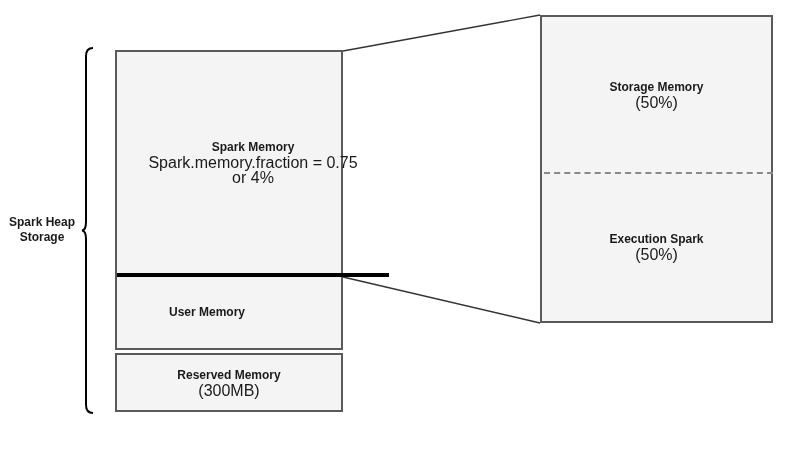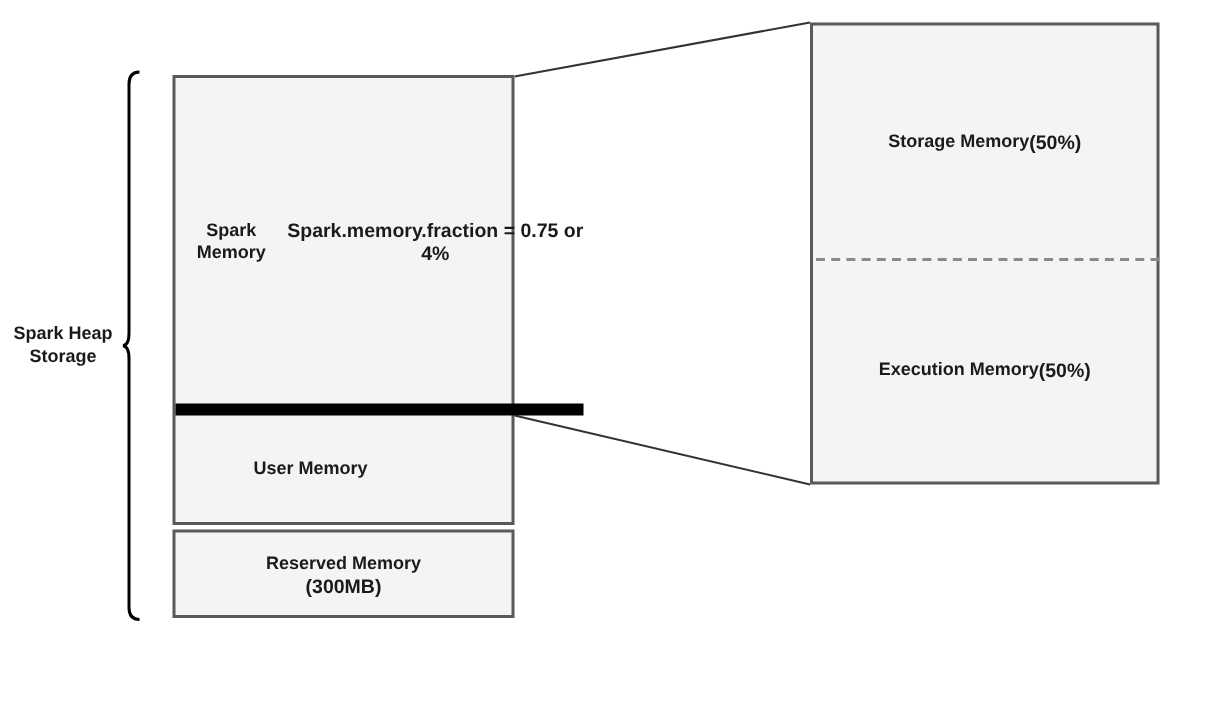--- a/index.html
+++ b/index.html
@@ -34,50 +34,50 @@
     display: flex;
     flex-direction: column;
     align-items: center;
     justify-content: center;
     text-align: center;
   }
   .seg {
     position: absolute;
     box-sizing: border-box;
     display: flex;
-    flex-direction: row;
+    flex-direction: column;
     align-items: center;
     justify-content: center;
     text-align: center;
   }
   .ttl {
     font-weight: bold;
     font-size: 12px;
     line-height: 15px;
     letter-spacing: 0px;
   }
   .sub {
-    font-weight: bold;
-    font-size: 13px;
+    font-weight: normal;
+    font-size: 16px;
     line-height: 15px;
     max-width: 215px;
   }
   
   #heap-box {
     left: 115px;
     top: 50px;
     width: 228px;
     height: 300px;
   }
   #spark-memory-seg {
     left: 0;
     top: 0;
     width: 272px;
     height: 225px;
-    border-bottom: 8px solid #000000;
+    border-bottom: 4px solid #000000;
   }
   #user-memory-seg {
     left: 0;
     top: 225px;
     width: 180px;
     height: 71px;
   }
   #reserved-memory-box {
     left: 115px;
     top: 353px;
@@ -155,18 +155,18 @@
     <div class="sub">(300MB)</div>
   </div>
 
   <div class="box" id="spark-detail-box">
     <div class="seg" id="storage-memory-seg">
       <div class="ttl">Storage Memory</div>
       <div class="sub">(50%)</div>
     </div>
     <div id="memory-split-divider"></div>
     <div class="seg" id="execution-memory-seg">
-      <div class="ttl">Execution Memory</div>
+      <div class="ttl">Execution Spark</div>
       <div class="sub">(50%)</div>
     </div>
   </div>
 
 </div>
 
 </body></html>

